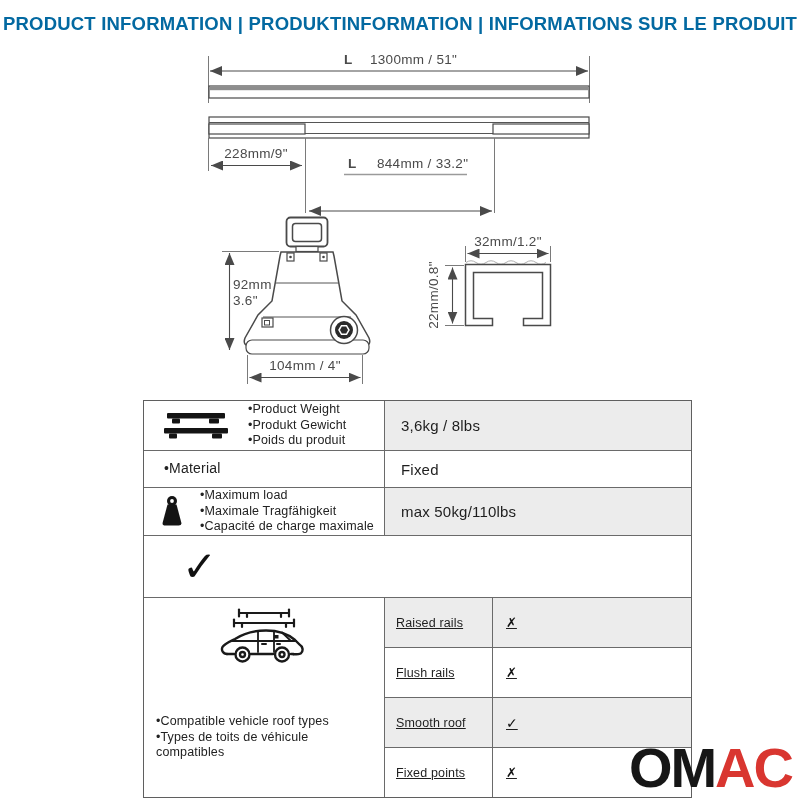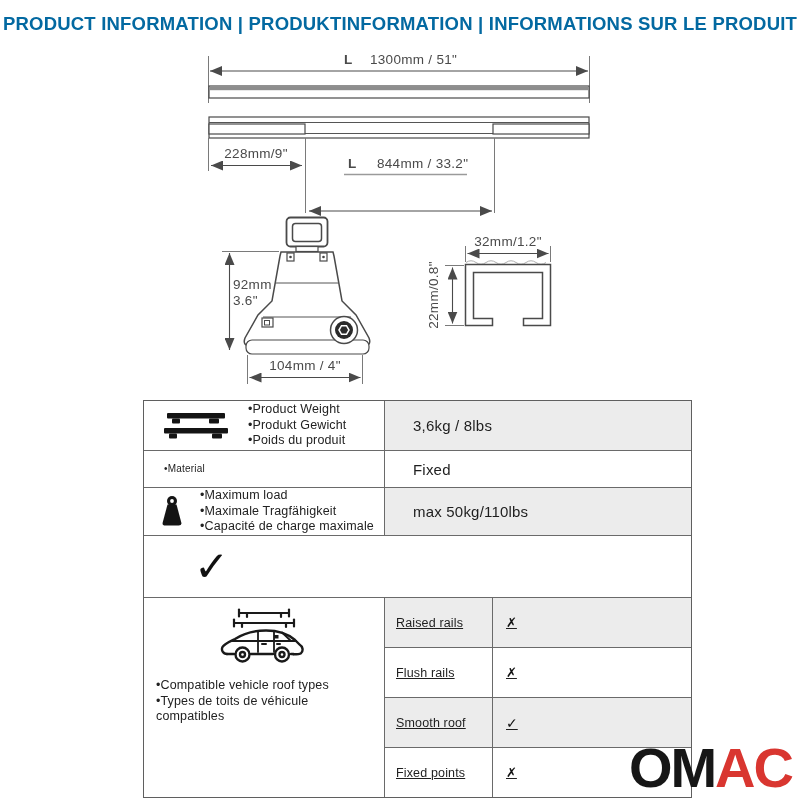--- a/index.html
+++ b/index.html
@@ -19,30 +19,30 @@
   .ul{stroke:#9a9a9a;stroke-width:1.4;}
   
   .spec-table{position:absolute;left:143px;top:400px;width:549px;height:398px;
               border:1px solid #5f5f5f;box-sizing:border-box;display:flex;flex-direction:column;
               background:#fff;color:#1e1e1e;}
   .trow{display:flex;border-bottom:1px solid #6a6a6a;box-sizing:border-box;flex:none;}
   .trow.h1{height:50px}.trow.h2{height:37px}.trow.h3{height:48px}.trow.h4{height:62px}
   .trow.h5{flex:1;border-bottom:none;}
   .lcell{width:241px;flex:none;border-right:1px solid #6a6a6a;box-sizing:border-box;
          display:flex;align-items:center;background:#fff;}
-  .vcell{flex:1;display:flex;align-items:center;padding-left:28px;font-size:15px;letter-spacing:.2px;box-sizing:border-box;}
+  .vcell{flex:1;display:flex;align-items:center;padding-left:16px;font-size:15px;letter-spacing:.2px;box-sizing:border-box;}
   .gray{background:#ececec;}
   .labels{font-size:12.5px;line-height:1.25;letter-spacing:.15px;color:#222;}
   .iconbox{display:flex;justify-content:center;align-items:center;flex:none;}
   .ib1{width:104px;}
   .ib3{width:56px;}
   .ib4{width:84px;}
   .mat{padding-left:20px;font-size:14px;letter-spacing:.2px;}
   .bigcheck{font-size:42px;line-height:1;padding-left:22px;font-weight:400;color:#111;}
-  .roofcell{flex-direction:column;align-items:stretch;justify-content:flex-start;}
+  .roofcell{flex-direction:column;align-items:stretch;justify-content:flex-start;gap:36px;}
   .caricon{display:flex;justify-content:center;margin-top:10px;}
   .rooftxt{padding:8px 30px 0 12px;}
   .subgrid{flex:1;display:flex;flex-direction:column;}
   .subrow{flex:1;display:flex;border-bottom:1px solid #6a6a6a;box-sizing:border-box;text-decoration:underline;}
   .subrow:last-child{border-bottom:none;}
   .sublabel{width:108px;flex:none;border-right:1px solid #6a6a6a;box-sizing:border-box;
             display:flex;align-items:center;padding-left:11px;font-size:12.5px;letter-spacing:.15px;}
   .subval{flex:1;display:flex;align-items:center;padding-left:13px;}
   .cross{font-size:13px;font-weight:bold;font-style:italic;color:#111;}
   .check{font-size:14px;color:#111;}
@@ -171,21 +171,21 @@
           <div>•Product Weight</div>
           <div>•Produkt Gewicht</div>
           <div>•Poids du produit</div>
         </div>
       </div>
       <div class="vcell gray">3,6kg / 8lbs</div>
     </div>
 
     <div class="trow h2">
       <div class="lcell">
-        <div class="labels mat" style="font-size:10px;">•Material</div>
+        <div class="labels mat" style="font-size:14px;">•Material</div>
       </div>
       <div class="vcell">Fixed</div>
     </div>
 
     <div class="trow h3">
       <div class="lcell">
         <div class="iconbox ib3">
           <svg width="28" height="33" viewBox="0 0 28 33">
             <circle cx="14" cy="6" r="5" fill="#141414"></circle>
             <circle cx="14" cy="6" r="1.9" fill="#fff"></circle>

